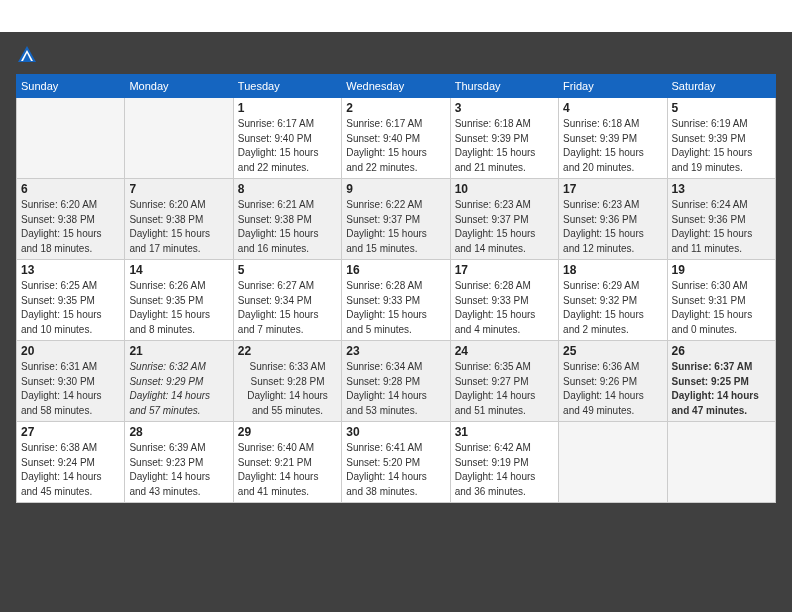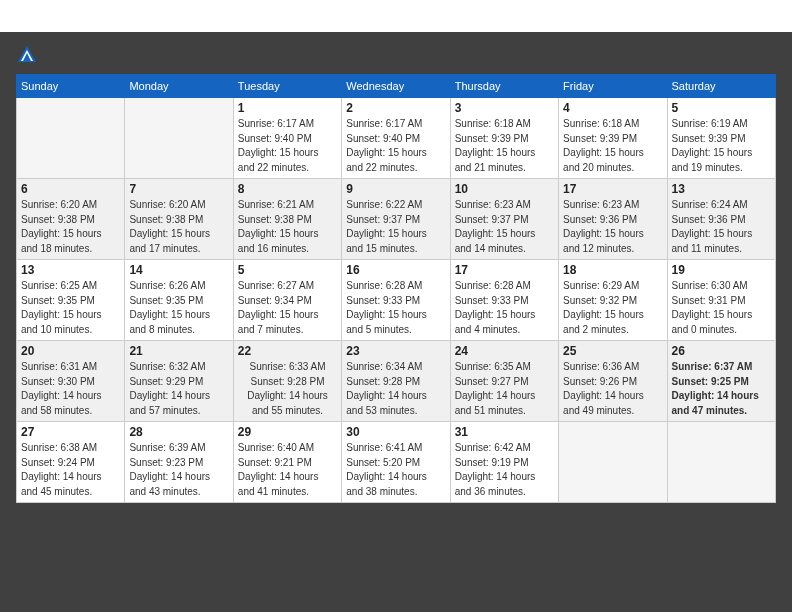--- a/index.html
+++ b/index.html
@@ -264,21 +264,21 @@
         <tr class="row-shaded">
           <td>
             <div class="day-number">20</div>
             <div class="day-info" style="white-space: pre-line;">Sunrise: 6:31 AM
 Sunset: 9:30 PM
 Daylight: 14 hours
 and 58 minutes.</div>
           </td>
           <td>
             <div class="day-number">21</div>
-            <div class="day-info" style="white-space: pre-line;">Sunrise: 6:32 AM
+            <div class="day-info" style="white-space: pre-line; font-style: italic;">Sunrise: 6:32 AM
 Sunset: 9:29 PM
 Daylight: 14 hours
 and 57 minutes.</div>
           </td>
           <td>
             <div class="day-number">22</div>
             <div class="day-info" style="white-space: pre-line; text-align: center;">Sunrise: 6:33 AM
 Sunset: 9:28 PM
 Daylight: 14 hours
 and 55 minutes.</div>

